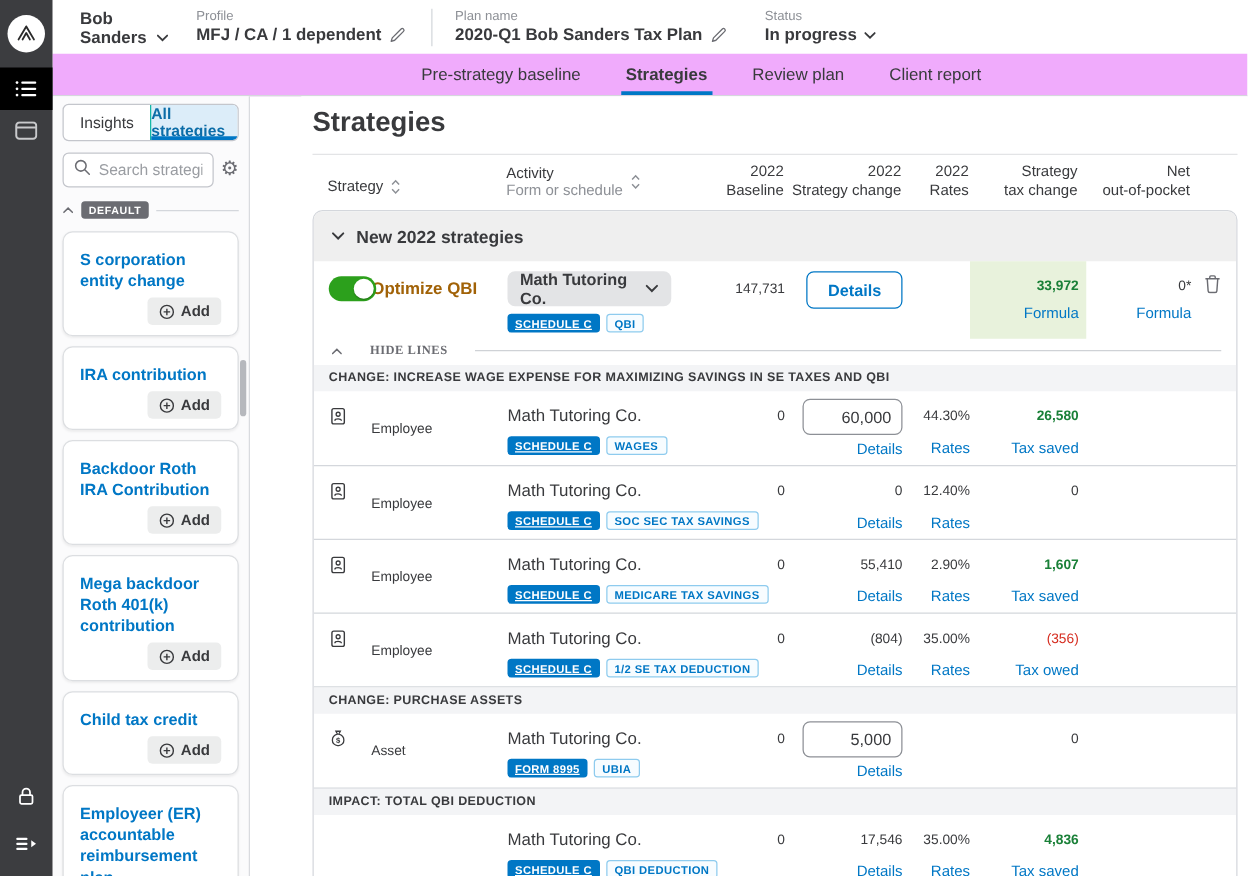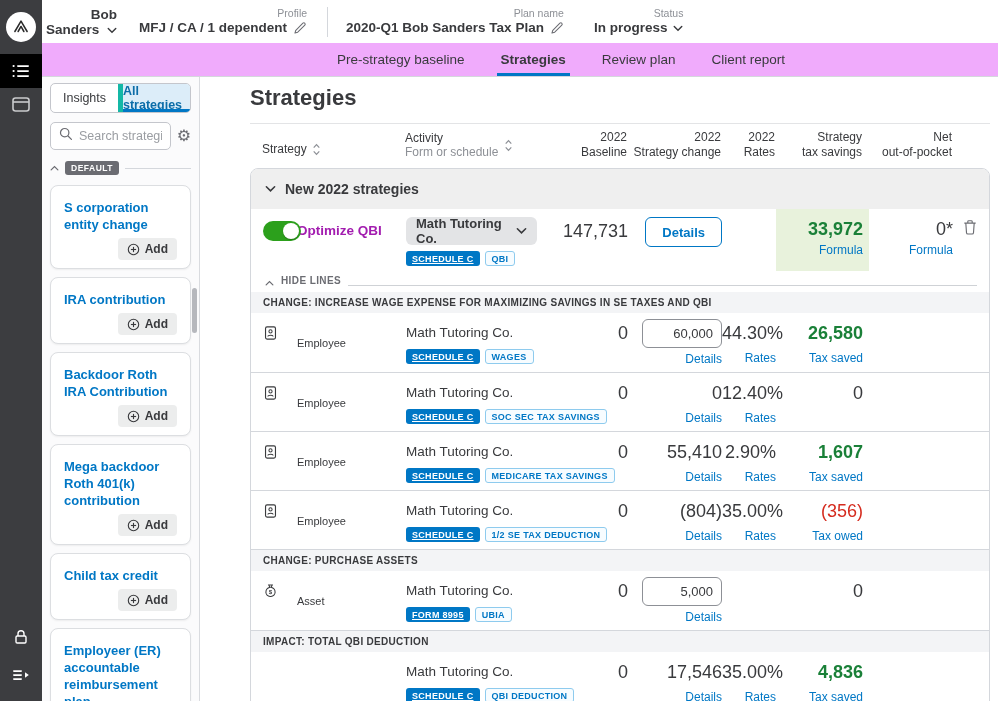--- a/index.html
+++ b/index.html
@@ -8,41 +8,41 @@
 
   
   .rail { position:absolute; left:0; top:0; width:42px; height:701px; background:#3c3d40; z-index:30; }
   .rail .logo-wrap { width:42px; height:54px; display:flex; align-items:center; justify-content:center; }
   .rail .logo { width:30px; height:30px; background:#fff; border-radius:50%; display:flex; align-items:center; justify-content:center; }
   .rail-item { width:42px; height:32px; display:flex; align-items:center; justify-content:center; cursor:pointer; }
   .rail-item.active { background:#000; height:34px; }
   .rail-bottom { position:absolute; bottom:10px; left:0; width:42px; display:flex; flex-direction:column; gap:6px; }
 
   
-  .top-header { position:absolute; left:42px; top:0; right:0; height:43px; background:#fff; display:flex; align-items:center; padding-left:4px;text-align:right; }
+  .top-header { position:absolute; left:42px; top:0; right:0; height:43px; background:#fff; display:flex; align-items:center; padding-left:22px; }
   .hdr-label { font-size:10.5px; color:#8d9096; line-height:13px; }
   .hdr-value { font-size:13.5px; font-weight:bold; color:#393a3d; line-height:16px; display:flex; align-items:center; gap:6px; }
   .client-name { font-size:13.5px; font-weight:bold; line-height:15px; margin-right:22px; cursor:pointer; }
   .client-name .chev { margin-left:4px; }
   .hdr-block { margin-right:14px; }
   .hdr-divider { width:1px; height:30px; background:#d4d7dc; margin:0 18px 0 6px; }
   .pencil-btn { cursor:pointer; display:inline-flex; }
   .status-block { margin-left:16px; }
 
   
   .tabbar { position:absolute; left:42px; top:43px; right:0; height:34px; background:#f0abfc; border-bottom:1px solid #d4d7dc; display:flex; align-items:stretch; padding-left:295px; gap:36px; }
   .tab { font-size:13.5px; color:#393a3d; display:flex; align-items:center; cursor:pointer; position:relative; }
   .tab.active { font-weight:bold; }
   .tab.active::after { content:""; position:absolute; left:-4px; right:-4px; bottom:0; height:3px; background:#0077c5; }
 
   
   .sidebar { position:absolute; left:42px; top:77px; width:158px; bottom:0; background:#fbfbfc; border-right:1px solid #d9dbdf; padding:6px 8px 0 8px; }
   .seg { display:flex; border:1px solid #c4c6cc; border-radius:5px; overflow:hidden; height:30px; background:#fff; }
   .seg-item { flex:1; display:flex; align-items:center; justify-content:center; font-size:12.5px; color:#393a3d; cursor:pointer; position:relative; }
-  .seg-item.active { background:#dcedf9; color:#0c6da8; font-weight:bold; border-left:5px solid #14b8a6; }
+  .seg-item.active { background:#dcedf9; color:#0c6da8; font-weight:bold; border-left:1px solid #14b8a6; }
   .seg-item.active::after { content:""; position:absolute; left:0; right:0; bottom:0; height:3px; background:#0077c5; }
   .search-row { display:flex; align-items:center; margin-top:9px; gap:6px; }
   .search-box { flex:1; display:flex; align-items:center; gap:6px; border:1px solid #c4c6cc; border-radius:5px; background:#fff; height:28px; padding:0 8px; }
   .search-box input { border:none; outline:none; width:100%; font-size:12.5px; color:#393a3d; font-family:"Liberation Sans",sans-serif; background:transparent; }
   .search-box input::placeholder { color:#9a9da2; }
   .gear { font-size:16px; color:#6b6c72; cursor:pointer; line-height:1; }
   .section-row { display:flex; align-items:center; margin-top:11px; gap:6px; }
   .default-pill { background:#6b6c72; color:#fff; font-size:8.5px; font-weight:bold; letter-spacing:.5px; padding:2px 6px; border-radius:3px; }
   .section-row .rule { flex:1; height:1px; background:#d4d7dc; }
   .cards { margin-top:10px; display:flex; flex-direction:column; gap:8px; }
@@ -63,36 +63,36 @@
   .th-activity { display:flex; gap:6px; align-items:center; }
   .th-activity .sub { color:#8d9096; }
   .sort-icon { cursor:pointer; display:inline-flex; }
 
   .strategy-box { border:1px solid #d4d7dc; border-radius:8px; overflow:hidden; background:#fff; }
   .group-hdr { height:40px; background:#efefef; display:flex; align-items:center; gap:9px; padding:0 14px; font-size:14px; font-weight:bold; cursor:pointer; }
 
   .opt-row { padding:8px 12px 5px 12px; }
   .toggle { width:38px; height:20px; border-radius:10px; background:#2ca01c; position:relative; cursor:pointer; margin-top:4px; }
   .toggle::after { content:""; position:absolute; right:2px; top:2px; width:16px; height:16px; background:#fff; border-radius:50%; box-shadow:0 1px 1px rgba(0,0,0,.25); }
-  .opt-label { color:#a21caf; font-weight:bold; font-size:13.5px; line-height:28px; cursor:pointer; }
+  .opt-label { color:#a16207; font-weight:bold; font-size:13.5px; line-height:28px; cursor:pointer; }
   .dropdown { width:131px; height:28px; background:#e3e4e6; border-radius:6px; display:flex; align-items:center; justify-content:space-between; padding:0 10px; font-size:13px; font-weight:bold; cursor:pointer; }
   .badges { display:flex; gap:5px; margin-top:6px; }
   .badge-solid { background:#0077c5; color:#fff; font-size:9px; font-weight:bold; letter-spacing:.3px; padding:2.5px 6px; border-radius:3px; white-space:nowrap;text-decoration:underline; }
   .badge-outline { border:1px solid #8ecbee; background:#f7fcff; color:#0077c5; font-size:9px; font-weight:bold; letter-spacing:.3px; padding:1.5px 6px; border-radius:3px; white-space:nowrap; }
-  .num { text-align:right; font-size:18px; line-height:28px; }
+  .num { text-align:right; font-size:11px; line-height:28px; }
   .cell-r { text-align:right; }
   .details-btn { float:right; border:1px solid #0077c5; color:#0077c5; background:#fff; border-radius:6px; height:30px; padding:0 16px; font-size:13px; font-weight:bold; font-family:"Liberation Sans",sans-serif; cursor:pointer; }
   .savings-cell { margin:-8px -6px -5px 0; padding:10px 6px 5px 0; }
   .savings-cell.hl { background:#e8f2dc; }
   .link { color:#0077c5; font-size:12px; cursor:pointer; line-height:16px; }
   .pos { color:#1a8038; font-weight:bold; }
   .neg { color:#d52b1e; font-weight:normal; }
   .trash { display:flex; justify-content:flex-end; padding-top:2px; cursor:pointer; }
 
-  .hidelines { display:flex; align-items:flex-end; gap:7px; padding:4px 12px 6px 14px; }
+  .hidelines { display:flex; align-items:center; gap:22px; padding:4px 12px 6px 14px;font-family:Liberation Serif, serif; }
   .hidelines .lbl { font-size:10px; font-weight:bold; letter-spacing:.4px; color:#6b6c72; cursor:pointer; }
   .hidelines .rule { flex:1; height:1px; background:#cfd2d6; }
 
   .sect-row { background:#f3f4f6; font-size:10px; font-weight:bold; letter-spacing:.3px; color:#393a3d; padding:5px 12px; }
   .line-row { padding:6px 12px 5px 12px; border-bottom:1px solid #d4d7dc; }
   .line-row .act { font-size:11px; line-height:28px; color:#393a3d; display:flex; align-items:center; }
   .line-row .ico { display:flex; align-items:center; justify-content:flex-start; height:28px; }
   .company-name { font-size:13.5px; line-height:28px; }
   .chg-input { width:80px; height:29px; border:1px solid #8d9096; border-radius:6px; text-align:right; padding:0 8px; font-size:13px; font-family:"Liberation Sans",sans-serif; color:#393a3d; outline:none; background:#fff; }
   .link-line { margin-top:3px; }
@@ -328,21 +328,21 @@
     <div class="th-right">
         <div>2022</div>
         <div>Strategy change</div>
       </div>
     <div class="th-right">
         <div>2022</div>
         <div>Rates</div>
       </div>
     <div class="th-right">
         <div>Strategy</div>
-        <div>tax savings</div>
+        <div>tax change</div>
       </div>
     <div class="th-right">
         <div>Net</div>
         <div>out-of-pocket</div>
       </div>
     <div></div>
   </div>
 
   <div class="strategy-box">
     <div class="group-hdr">

